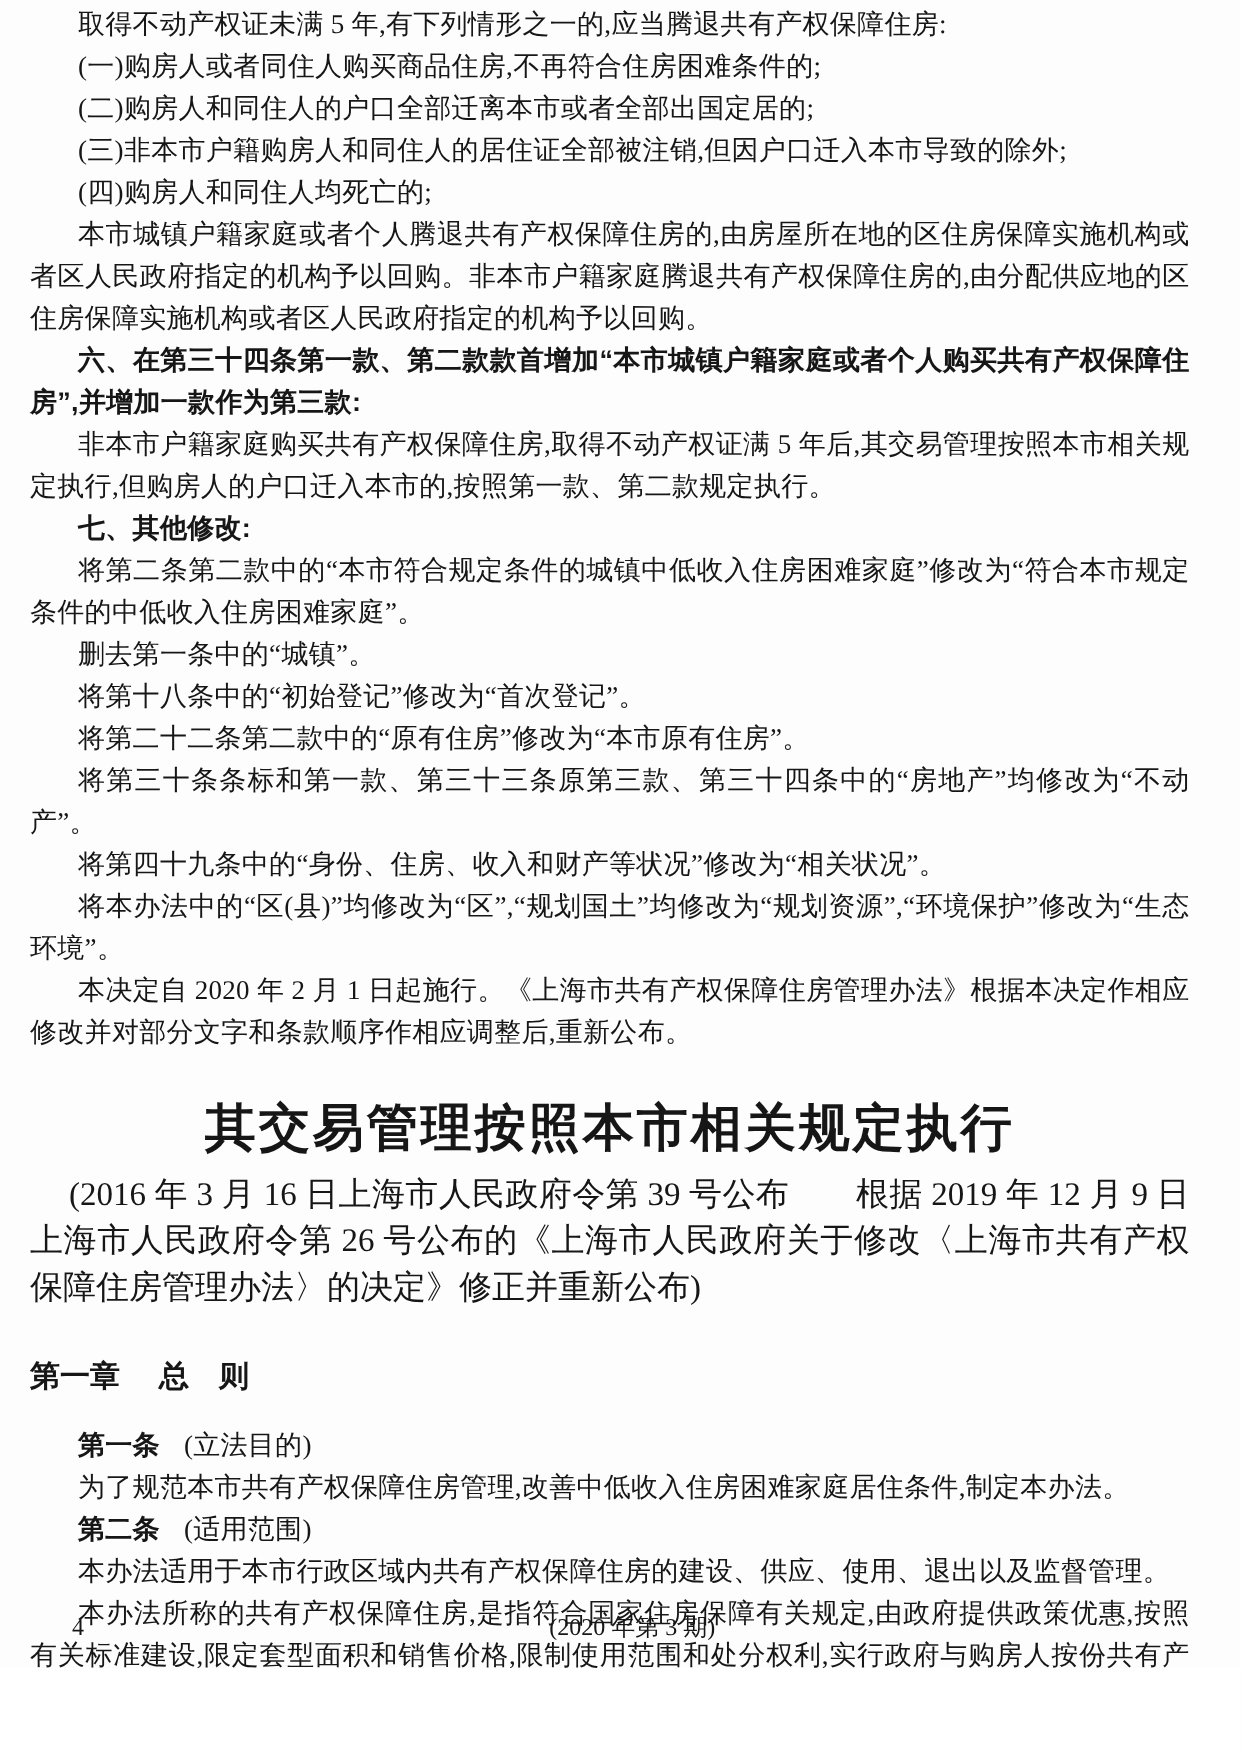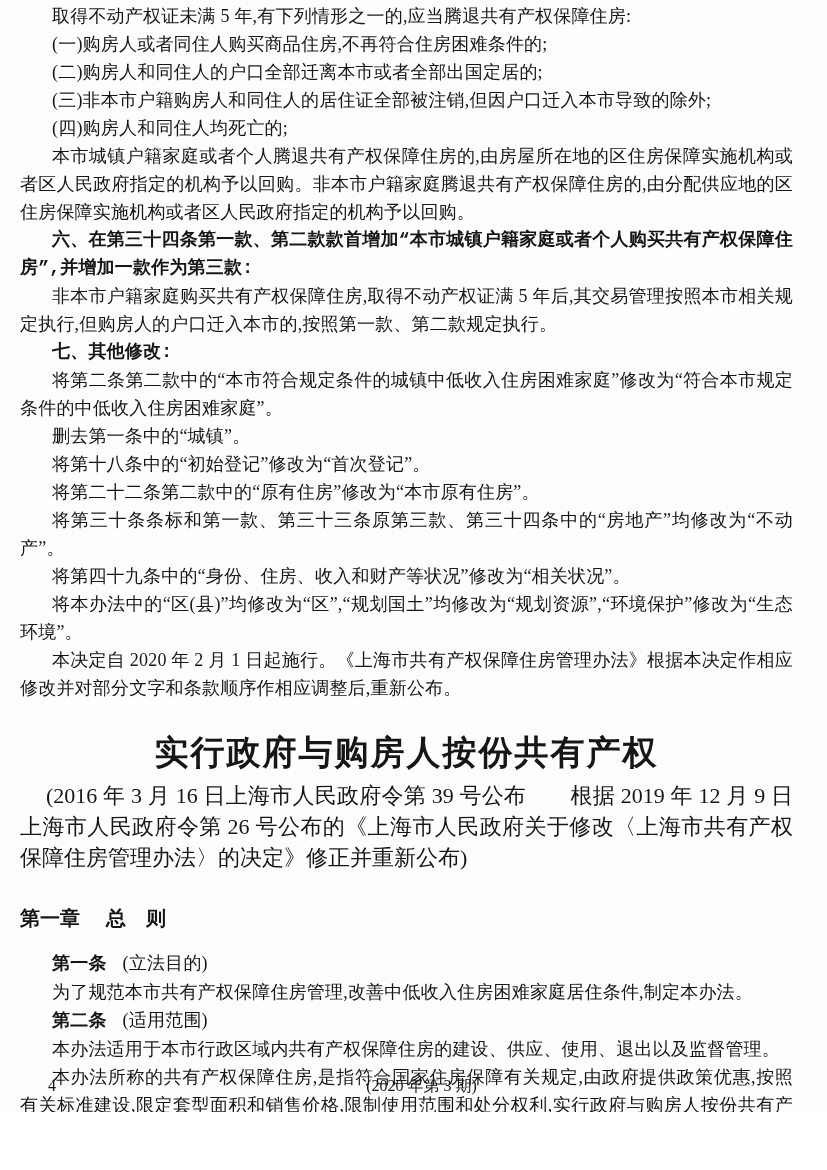--- a/index.html
+++ b/index.html
@@ -16,21 +16,21 @@
   }
   .para {
     margin: 0;
     font-size: 18px;
     line-height: 28px;
     text-align: justify;
     text-indent: 32px;
     letter-spacing: 0.2px;
   }
   .hei {
-    font-family: Liberation Mono, monospace;
+    font-family: Liberation Sans, sans-serif;
     font-weight: bold;
   }
   .reg-title {
     margin: 30px 0 6px 0;
     font-size: 34px;
     line-height: 42px;
     font-weight: bold;
     text-align: center;
     letter-spacing: 2px;
     font-family: "Liberation Serif", serif;
@@ -79,21 +79,21 @@
     <p class="para">将第二条第二款中的“本市符合规定条件的城镇中低收入住房困难家庭”修改为“符合本市规定条件的中低收入住房困难家庭”。</p>
     <p class="para">删去第一条中的“城镇”。</p>
     <p class="para">将第十八条中的“初始登记”修改为“首次登记”。</p>
     <p class="para">将第二十二条第二款中的“原有住房”修改为“本市原有住房”。</p>
     <p class="para">将第三十条条标和第一款、第三十三条原第三款、第三十四条中的“房地产”均修改为“不动产”。</p>
     <p class="para">将第四十九条中的“身份、住房、收入和财产等状况”修改为“相关状况”。</p>
     <p class="para">将本办法中的“区(县)”均修改为“区”,“规划国土”均修改为“规划资源”,“环境保护”修改为“生态环境”。</p>
     <p class="para">本决定自 2020 年 2 月 1 日起施行。《上海市共有产权保障住房管理办法》根据本决定作相应修改并对部分文字和条款顺序作相应调整后,重新公布。</p>
   </section>
 
-  <h1 class="reg-title">实行政府与购房人按份共有产权</h1>
+  <h1 class="reg-title">其交易管理按照本市相关规定执行</h1>
 
   <p class="promulgation">(2016 年 3 月 16 日上海市人民政府令第 39 号公布　　根据 2019 年 12 月 9 日上海市人民政府令第 26 号公布的《上海市人民政府关于修改〈上海市共有产权保障住房管理办法〉的决定》修正并重新公布)</p>
 
   <h2 class="chapter"><span>第一章</span><span class="chapter-title">总　则</span></h2>
 
   <section>
     <p class="para"><span class="art-num hei">第一条</span><span>(立法目的)</span></p>
     <p class="para">为了规范本市共有产权保障住房管理,改善中低收入住房困难家庭居住条件,制定本办法。</p>
     <p class="para"><span class="art-num hei">第二条</span><span>(适用范围)</span></p>
     <p class="para">本办法适用于本市行政区域内共有产权保障住房的建设、供应、使用、退出以及监督管理。</p>

